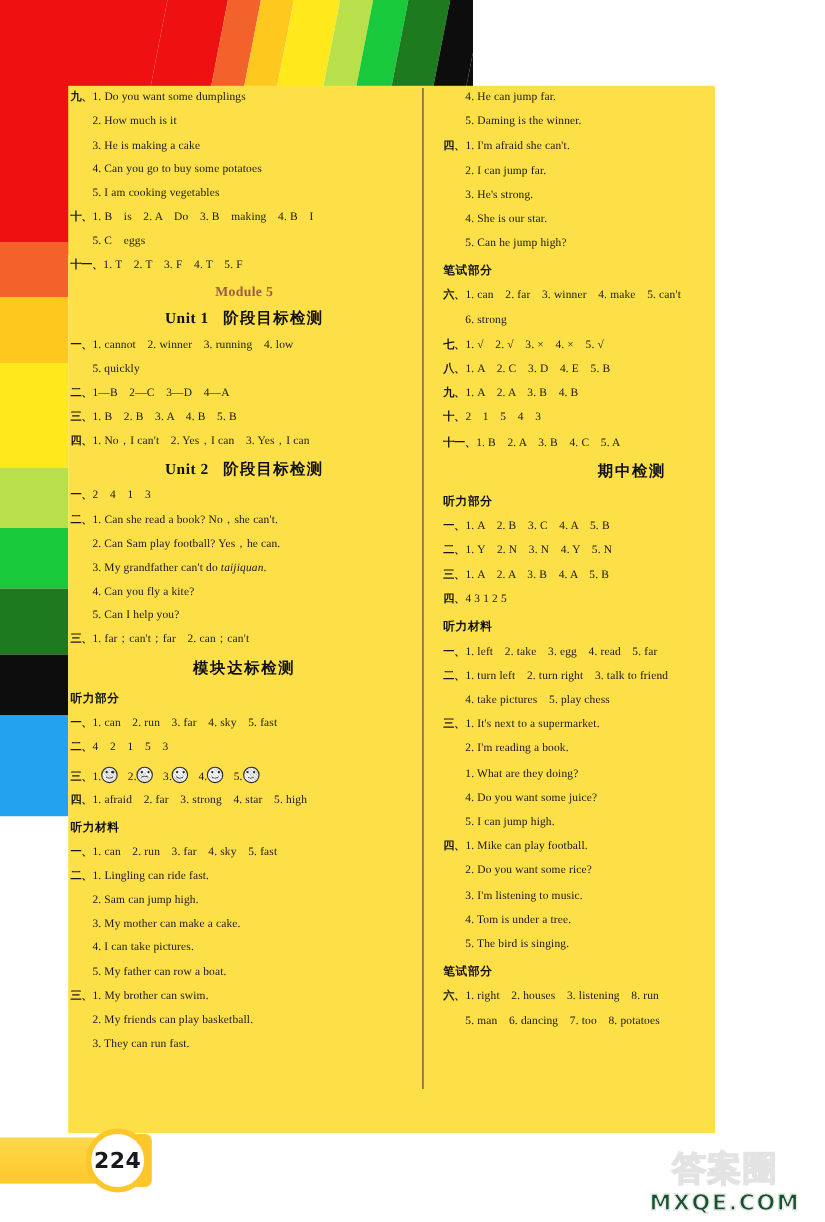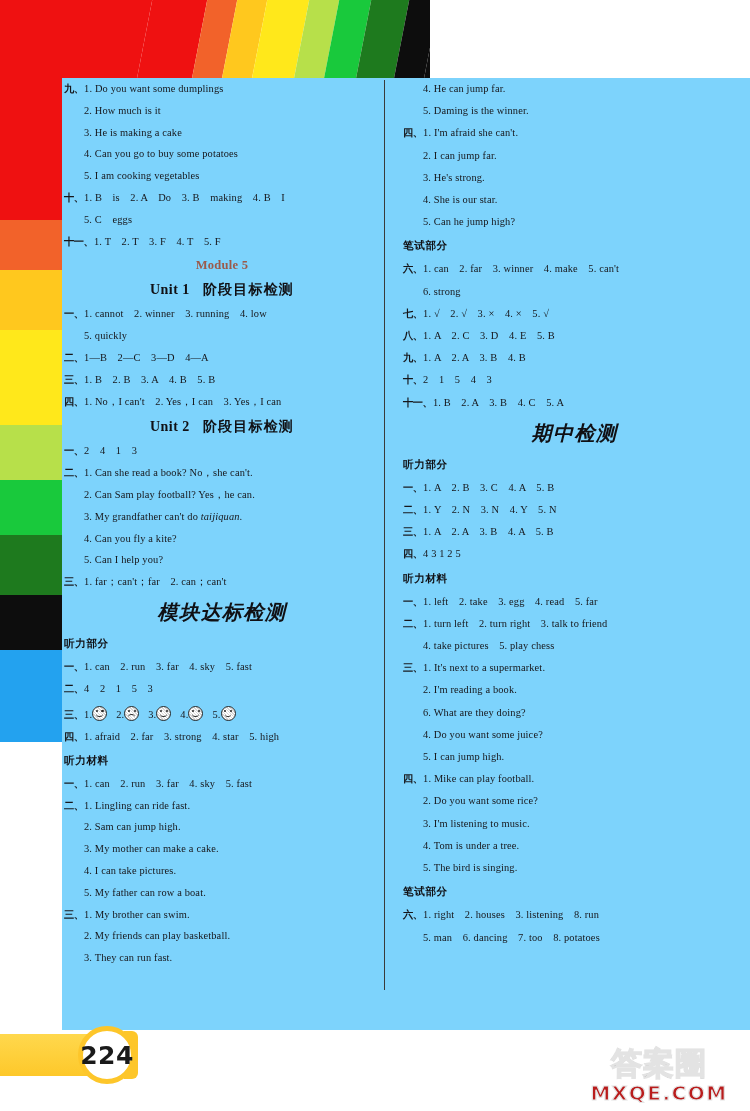--- a/index.html
+++ b/index.html
@@ -20,22 +20,22 @@
     transform-origin:top left;
   }
   #rainbow-left{
     position:absolute;left:0;top:0;width:62px;height:742px;z-index:2;
     display:flex;flex-direction:column;
   }
   #rainbow-left .lstripe{width:100%;}
 
   
   #sheet{
-    position:absolute;left:62px;top:78px;width:688px;height:952px;
-    background:#7dd3fc;z-index:3;
+    position:absolute;left:62px;top:78px;width:588px;height:952px;
+    background:#fde047;z-index:3;
   }
 
   #columns{
     position:absolute;left:0;top:0;width:688px;height:952px;
     display:flex;
   }
   .col{position:relative;}
   #col-left{width:322px;padding:6px 4px 0 2px;box-sizing:border-box;}
   #col-div{width:1px;background:#3a3a3a;margin:2px 0 40px 0;}
   #col-right{width:365px;padding:6px 4px 0 18px;box-sizing:border-box;}
@@ -63,22 +63,22 @@
     text-align:center;color:#9b5a4a;font-weight:bold;
     font-size:12.5px;margin:5px 0 8px 0;letter-spacing:.3px;
   }
   .unit-title{
     text-align:center;font-weight:bold;color:#101014;
     font-size:14px;margin:0 0 10px 0;letter-spacing:.5px;
   }
   .unit-title .cn{font-family:"DejaVu Sans", sans-serif;letter-spacing:1.2px;}
   .big-title{
     text-align:center;font-weight:bold;color:#101014;
-    font-size:20px;margin:6px 0 11px 0;
-    font-family:"DejaVu Sans", sans-serif;letter-spacing:1.5px;font-style:italic;
+    font-size:14px;margin:6px 0 11px 0;
+    font-family:"DejaVu Sans", sans-serif;letter-spacing:1.5px;
   }
   .sec-head{
     font-family:"DejaVu Sans", sans-serif;font-weight:bold;
     font-size:10.6px;color:#101014;margin:0 0 11px 0;letter-spacing:.6px;
   }
 
   
   .face{
     display:inline-block;width:13px;height:13px;border-radius:50%;
     border:1.2px solid #2a2a2a;position:relative;vertical-align:-3px;
@@ -104,40 +104,40 @@
     z-index:4;
   }
   #page-circle{
     position:absolute;left:78px;top:1026px;width:58px;height:58px;
     border-radius:50%;background:#ffffff;
     border:5px solid #fdc62a;box-sizing:border-box;z-index:5;
     display:flex;align-items:center;justify-content:center;
   }
   #page-num{
     font-family:"DejaVu Sans", sans-serif;font-weight:bold;
-    font-size:25px;color:#1a1a1a;letter-spacing:.4px;
+    font-size:20px;color:#1a1a1a;letter-spacing:.4px;
   }
   #page-tab{
     position:absolute;left:124px;top:1031px;width:14px;height:48px;
     background:#fdc62a;border-radius:0 6px 6px 0;z-index:4;
   }
 
   
   #watermark{
     position:absolute;right:8px;bottom:6px;width:166px;text-align:center;
     z-index:4;user-select:none;
   }
   #wm-cn{
     font-family:"DejaVu Sans", sans-serif;font-weight:bold;font-size:31px;
     color:#404040;letter-spacing:1px;line-height:1.05;
     -webkit-text-stroke:1.4px #e3e3e3;text-shadow:0 0 1px #e6e6e6;
   }
   #wm-en{
     font-family:"DejaVu Sans", sans-serif;font-weight:bold;font-size:20px;
-    color:#b91c1c;letter-spacing:1.5px;margin-top:1px;
+    color:#14532d;letter-spacing:1.5px;margin-top:1px;
     -webkit-text-stroke:1.2px #e5e5e5;
   }
   #wm-ghost{
     position:absolute;left:150px;top:640px;z-index:2;
     font-family:"DejaVu Sans", sans-serif;font-weight:bold;font-size:46px;
     color:#f5f3ee;letter-spacing:5px;opacity:.85;
   }
 </style>
 </head>
 <body>
@@ -259,21 +259,21 @@
       <div class="line r"><span class="cn-num">二、</span><span>1. Y　2. N　3. N　4. Y　5. N</span></div>
       <div class="line r"><span class="cn-num">三、</span><span>1. A　2. A　3. B　4. A　5. B</span></div>
       <div class="line r"><span class="cn-num">四、</span><span>4 3 1 2 5</span></div>
 
       <div class="sec-head">听力材料</div>
       <div class="line r"><span class="cn-num">一、</span><span>1. left　2. take　3. egg　4. read　5. far</span></div>
       <div class="line r"><span class="cn-num">二、</span><span>1. turn left　2. turn right　3. talk to friend</span></div>
       <div class="line r indent"><span>4. take pictures　5. play chess</span></div>
       <div class="line r"><span class="cn-num">三、</span><span>1. It's next to a supermarket.</span></div>
       <div class="line r indent"><span>2. I'm reading a book.</span></div>
-      <div class="line r indent"><span>6. What are they doing?</span></div>
+      <div class="line r indent"><span>1. What are they doing?</span></div>
       <div class="line r indent"><span>4. Do you want some juice?</span></div>
       <div class="line r indent"><span>5. I can jump high.</span></div>
       <div class="line r"><span class="cn-num">四、</span><span>1. Mike can play football.</span></div>
       <div class="line r indent"><span>2. Do you want some rice?</span></div>
       <div class="line r indent"><span>3. I'm listening to music.</span></div>
       <div class="line r indent"><span>4. Tom is under a tree.</span></div>
       <div class="line r indent"><span>5. The bird is singing.</span></div>
 
       <div class="sec-head">笔试部分</div>
       <div class="line r"><span class="cn-num">六、</span><span>1. right　2. houses　3. listening　8. run</span></div>

